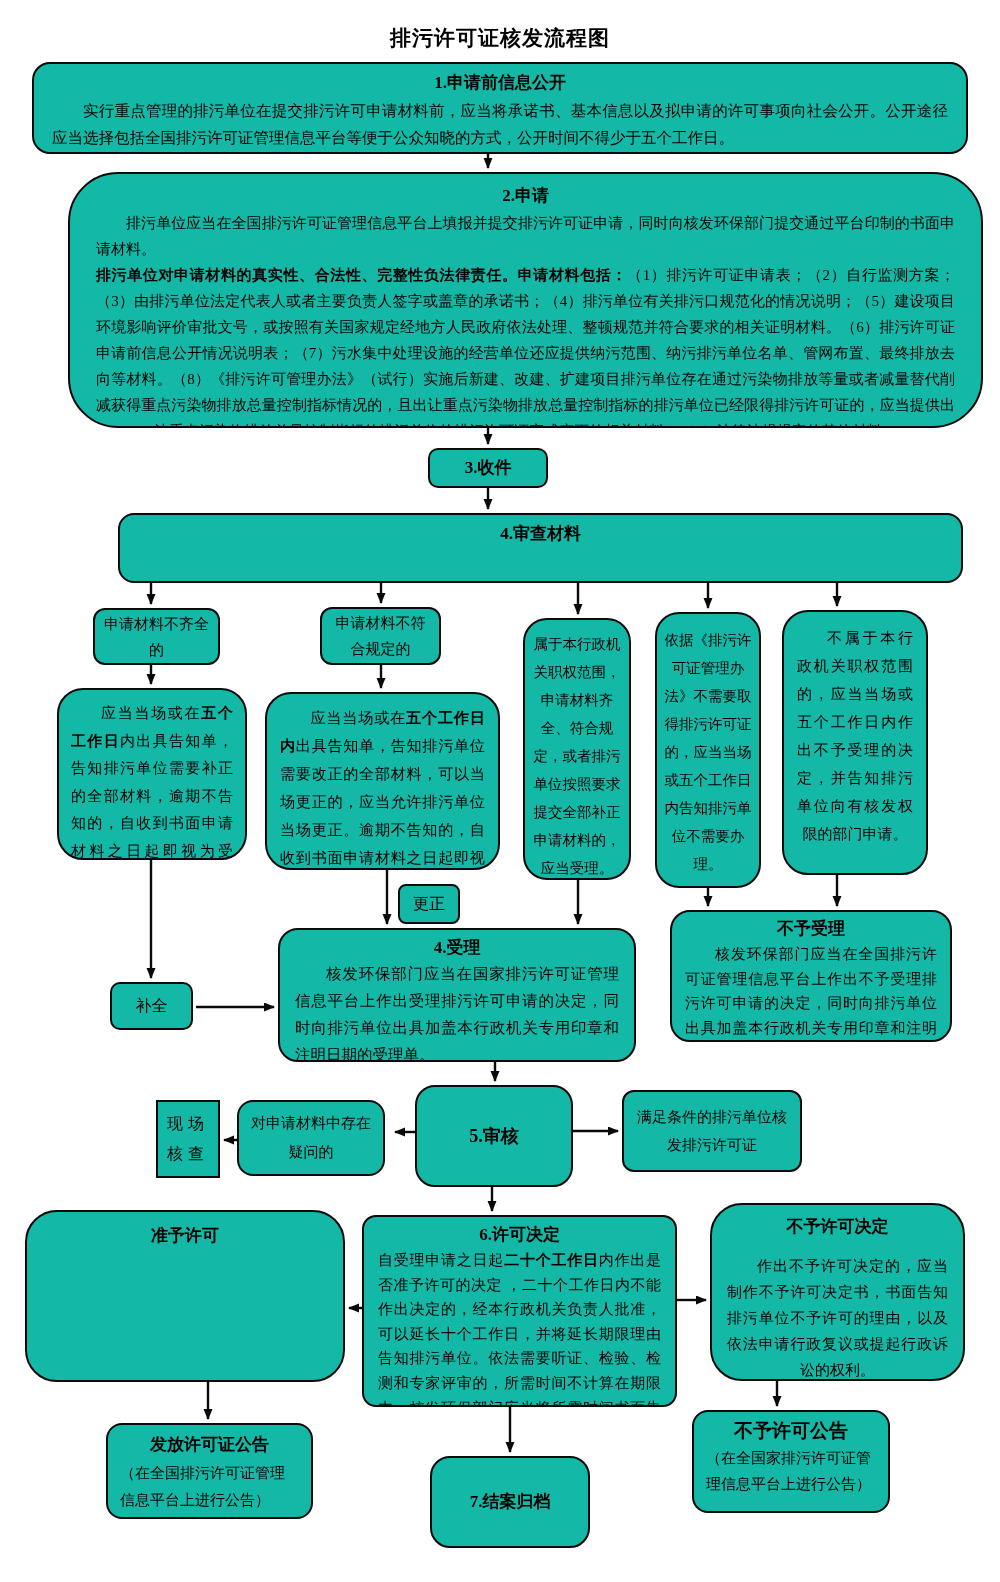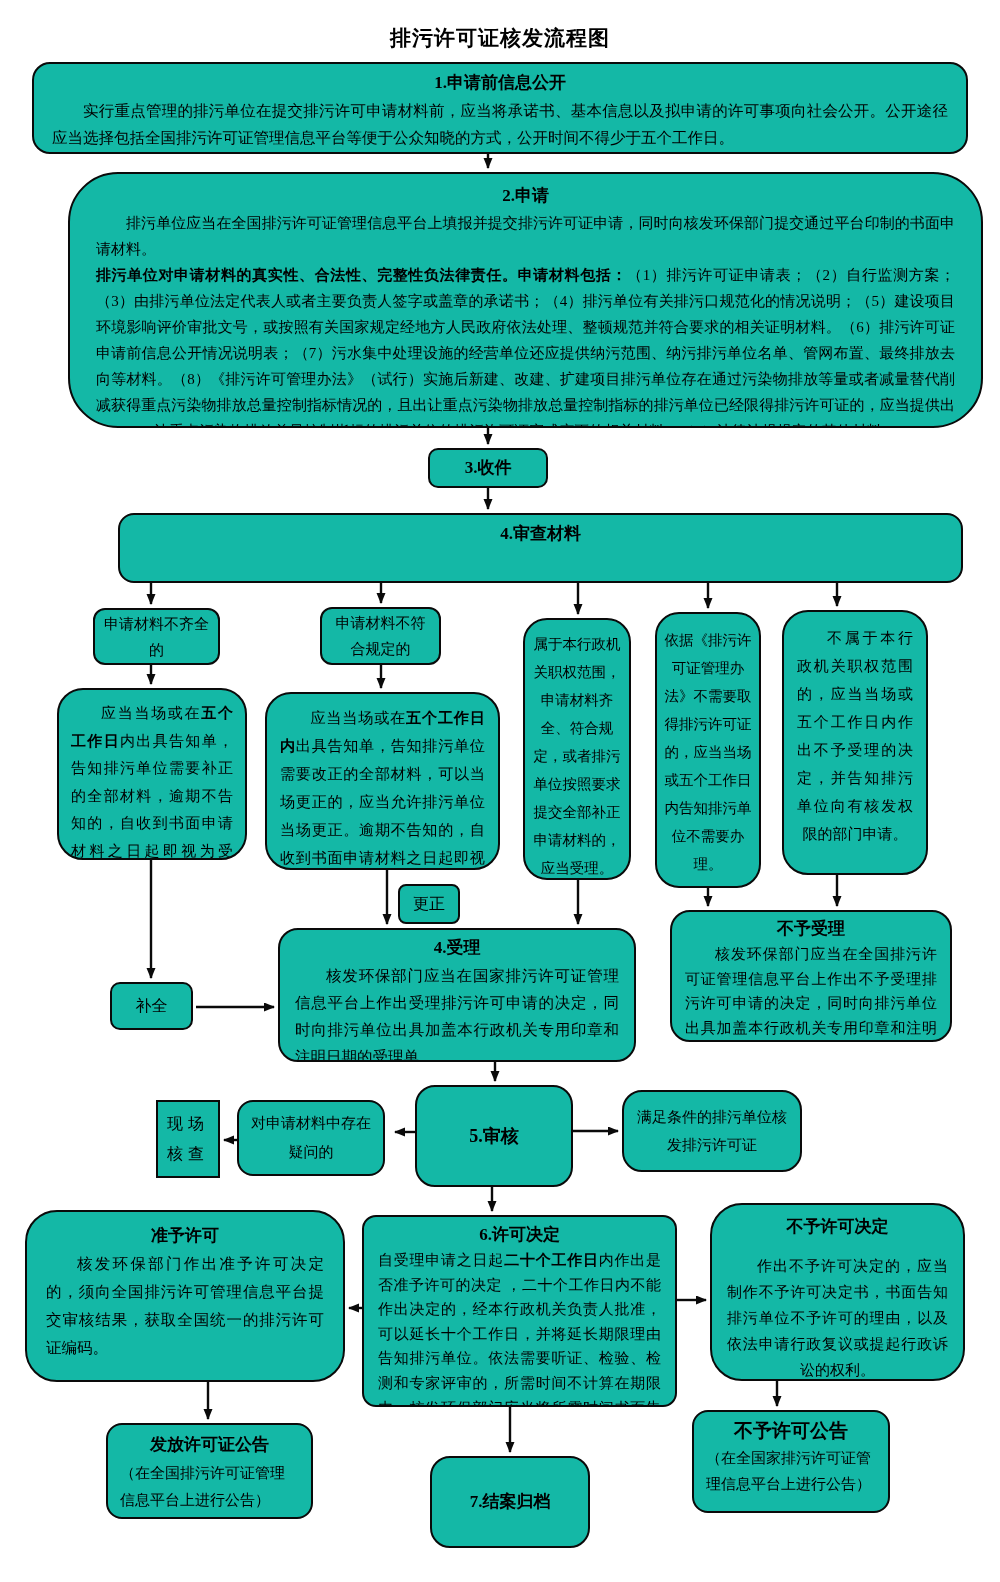--- a/index.html
+++ b/index.html
@@ -45,32 +45,32 @@
   #b-n1 .bb{line-height:27.5px;}
   #b-n2{left:265px;top:692px;width:235px;height:178px;border-radius:26px;padding:10px 13px;}
   #b-n2 .bb{line-height:28px;font-size:15.2px;}
 
   #b-corr{left:398px;top:884px;width:62px;height:40px;border-radius:8px;}
   #b-corr .bb{font-size:16px;}
   #b-sup{left:110px;top:982px;width:83px;height:48px;border-radius:10px;}
   #b-sup .bb{font-size:16px;}
 
   #b-acc{left:278px;top:928px;width:358px;height:134px;border-radius:20px;padding:4px 15px;}
-  #b-acc .bb{font-size:15.5px;line-height:27px;}
+  #b-acc .bb{font-size:15.5px;line-height:27px;font-family:Liberation Mono, monospace;}
   #b-rej{left:658px;top:910px;width:282px;height:132px;border-radius:20px;padding:4px 13px;margin-left:12px;}
   #b-rej .bb{line-height:24.5px;}
   #b-rej .bt{line-height:26px;}
 
   #b-site{left:156px;top:1100px;width:64px;height:78px;border-radius:0;}
   #b-site .bb{font-size:16px;line-height:30px;letter-spacing:5px;text-align:center;width:48px;}
   #b-doubt{left:237px;top:1100px;width:148px;height:76px;border-radius:16px;padding:2px 10px;}
   #b-doubt .bb{line-height:29px;text-align:center;}
   #b-step5{left:415px;top:1085px;width:158px;height:102px;border-radius:20px;}
   #b-step5 .bt{font-size:18px;}
-  #b-qual{left:622px;top:1090px;width:180px;height:82px;border-radius:20px;padding:2px 10px;}
+  #b-qual{left:622px;top:1090px;width:180px;height:82px;border-radius:12px;padding:2px 10px;}
   #b-qual .bb{line-height:28px;text-align:center;}
 
   #b-grant{left:25px;top:1210px;width:320px;height:172px;border-radius:32px;padding:10px 19px;}
   #b-grant .bb{font-size:15.5px;line-height:28px;}
   #b-step6{left:362px;top:1215px;width:315px;height:192px;border-radius:14px;padding:4px 14px;}
   #b-step6 .bb{line-height:24.6px;}
   #b-step6 .bt{line-height:27px;}
   #b-deny{left:710px;top:1203px;width:255px;height:178px;border-radius:32px;padding:8px 15px;}
   #b-deny .bb{line-height:26px;margin-top:12px;}
 
@@ -203,21 +203,20 @@
   <div class="box flexc" id="b-step5">
     <div class="bt">5.审核</div>
   </div>
 
   <div class="box flexc" id="b-qual">
     <div class="bb">满足条件的排污单位核发排污许可证</div>
   </div>
 
   <div class="box" id="b-grant">
     <div class="bt">准予许可</div>
-    <div class="bb just indent">核发环保部门作出准予许可决定的，须向全国排污许可管理信息平台提交审核结果，获取全国统一的排污许可证编码。</div>
   </div>
 
   <div class="box" id="b-step6">
     <div class="bt">6.许可决定</div>
     <div class="bb just"><span>自受理申请之日起</span><b>二十个工作日</b><span>内作出是否准予许可的决定 ，二十个工作日内不能作出决定的，经本行政机关负责人批准，可以延长十个工作日，并将延长期限理由告知排污单位。依法需要听证、检验、检测和专家评审的，所需时间不计算在期限内。核发环保部门应当将所需时间书面告知排污单位。</span></div>
   </div>
 
   <div class="box" id="b-deny">
     <div class="bt">不予许可决定</div>
     <div class="bb just indent lastcenter">作出不予许可决定的，应当制作不予许可决定书，书面告知排污单位不予许可的理由，以及依法申请行政复议或提起行政诉讼的权利。</div>

